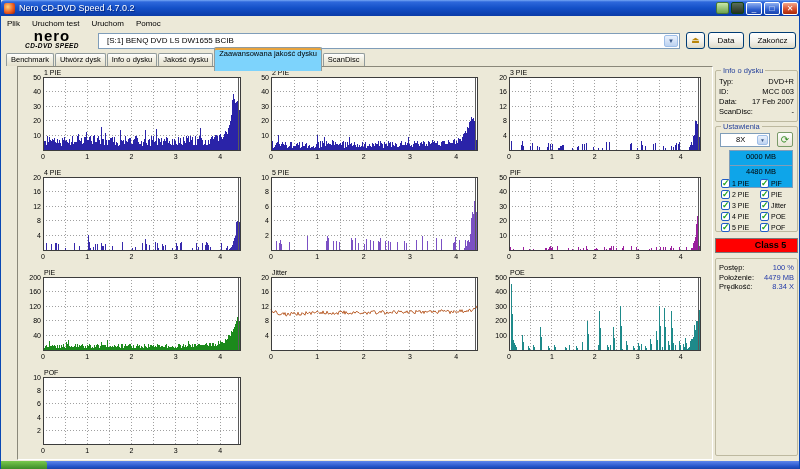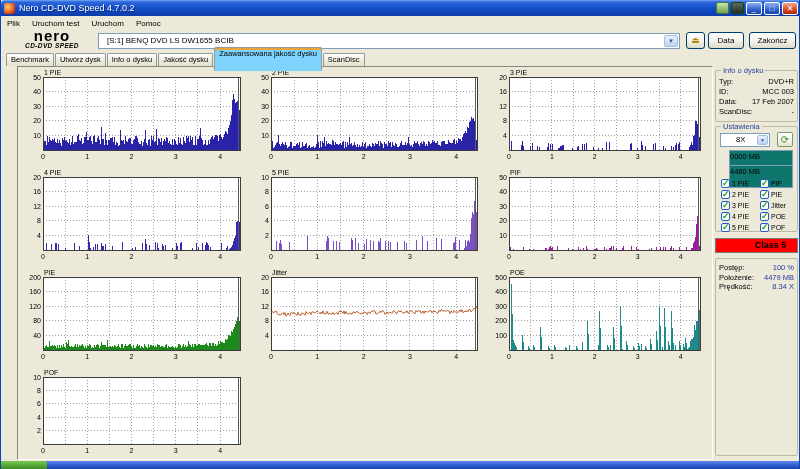--- a/index.html
+++ b/index.html
@@ -38,21 +38,21 @@
 .chart svg text{fill:#000;font-size:7px;font-family:"Liberation Sans",sans-serif}
 .chart svg .gl{stroke:#A0A0A0;stroke-dasharray:1 2;stroke-width:1}
 
 .group{position:absolute;border:1px solid #BDB9A0;border-radius:2px;background:#ECE9D8}
 .glabel{position:absolute;top:-5px;left:5px;background:#ECE9D8;padding:0 2px;font-size:7.5px;color:#27439B;line-height:9px}
 .irow{display:flex;font-size:7.5px;line-height:10px;margin:0 3px}
 .irow .val{margin-left:auto}
 .select{position:absolute;left:4px;top:6px;width:50px;height:14px;background:#fff;border:1px solid #7F9DB9;font-size:7.5px;line-height:12px;padding-left:15px}
 .select .arrow{position:absolute;right:1px;top:1px;width:11px;height:10px;background:linear-gradient(180deg,#EAF1FC,#BCD2F0);border:1px solid #9EBEE8;border-radius:2px;font-size:5px;line-height:9px;text-align:center;color:#3A5A8C}
 .sbtn{position:absolute;right:4px;top:5px;width:16px;height:15px;background:linear-gradient(180deg,#FFFFFF,#E8E5D4);border:1px solid #7A9A68;border-radius:2px;font-size:10px;line-height:13px;text-align:center;color:#3A8F2A}
-.fld{position:absolute;left:13px;width:64px;height:23px;background:#0f766e;border:1px solid #7F9DB9;font-size:7.5px;line-height:11px;}
+.fld{position:absolute;left:13px;width:64px;height:23px;background:#0ea5e9;border:1px solid #7F9DB9;font-size:7.5px;line-height:11px;text-align:center}
 .checks{position:absolute;left:5px;top:52px;display:grid;grid-template-columns:39px 36px;row-gap:2px;font-size:7px}
 .chk{display:flex;align-items:center;height:9px}
 .chk .box{width:9px;height:9px;border:1px solid #215DC6;border-radius:2px;background:#fff;margin-right:2px;position:relative;flex:0 0 auto}
 .chk .box::after{content:"✓";position:absolute;left:0;top:-2px;font-size:9px;font-weight:bold;color:#21A121}
 .banner{position:absolute;left:714px;top:238px;width:83px;height:15px;border:1px solid #7A7A7A;font-size:9px;font-weight:bold;text-align:center;line-height:13px;background:#FF0000}
 .stat-row{display:flex;font-size:7.5px;line-height:9.5px;margin:0 3px}
 .stat-row .val{margin-left:auto;color:#2239A8}
 
 .taskbar{position:absolute;left:-1px;top:461px;width:802px;height:8px;background:linear-gradient(180deg,#5E86EC,#2353C8 70%,#1A43A8)}
 .task-start{position:absolute;left:0;top:0;width:47px;height:8px;background:linear-gradient(180deg,#79C94E,#3D8B28);border-radius:0 3px 0 0}

